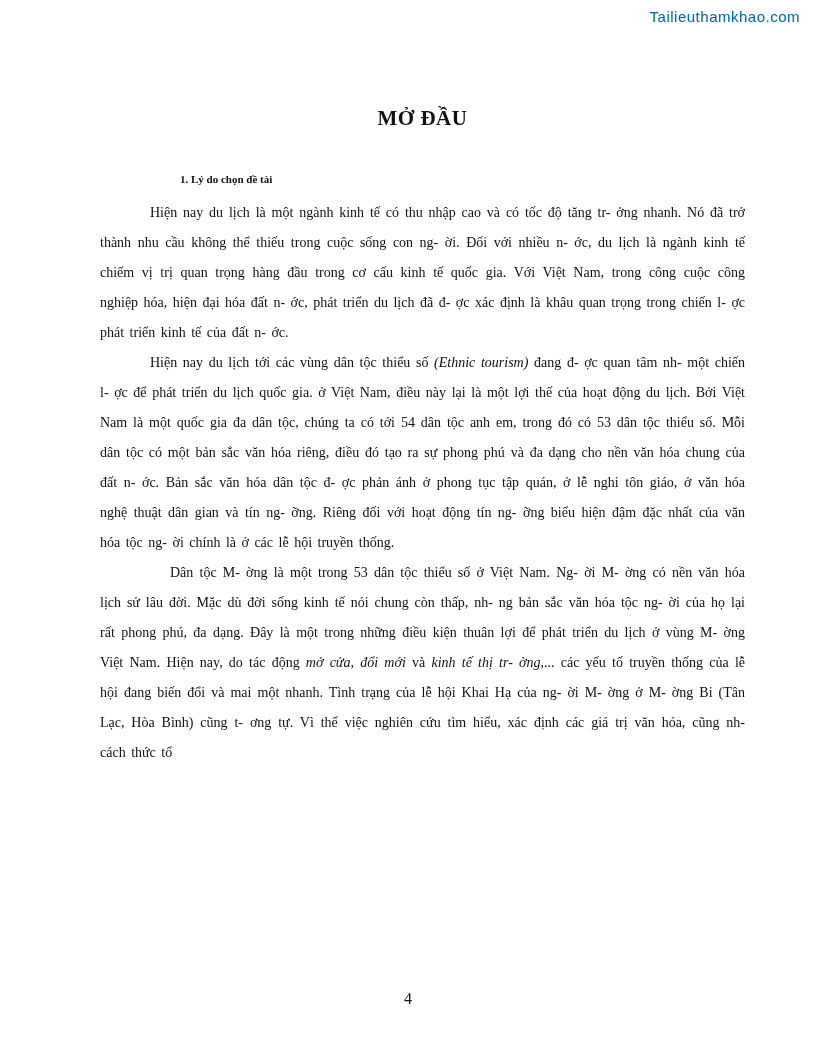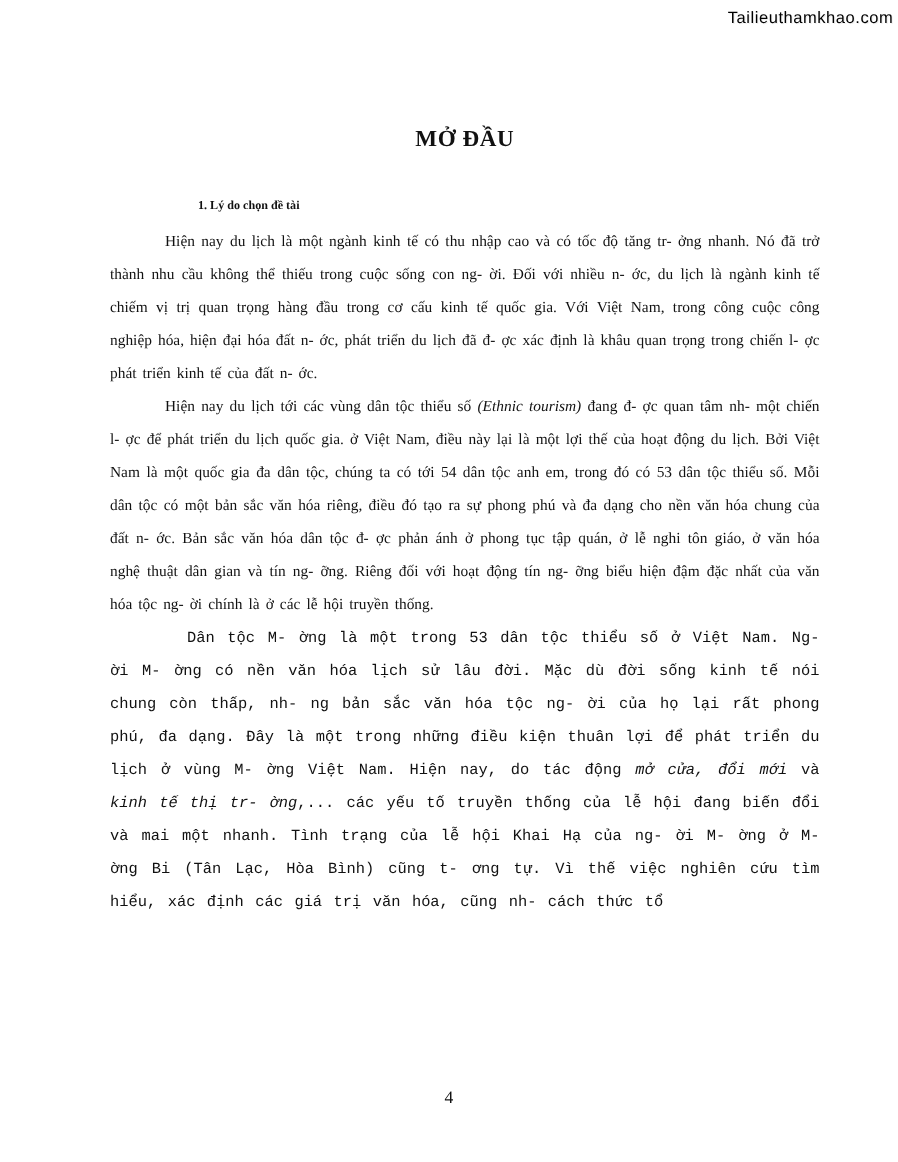--- a/index.html
+++ b/index.html
@@ -6,30 +6,30 @@
   body {
     width: 816px; height: 1056px;
     background: #ffffff;
     position: relative;
     overflow: hidden;
     font-family: "Liberation Serif", "DejaVu Serif", serif;
     color: #111111;
   }
   .watermark {
     position: absolute;
-    top: 8px; right: 4px;
+    top: 8px; right: 16px;
     font-family: "Liberation Sans", "DejaVu Sans", sans-serif;
     font-size: 15px;
-    color: #000000;
+    color: #0369a1;
     text-shadow: 1px 1px 0 #efefef;
     letter-spacing: 0.5px;
   }
   .content {
     position: absolute;
-    top: 8px; left: 0;
+    top: 0; left: 0;
     width: 816px;
     padding: 104px 71px 0 100px;
     box-sizing: border-box;
   }
   .doc-title {
     text-align: center;
     font-weight: bold;
     font-size: 21px;
     letter-spacing: 0.5px;
     margin: 0 0 0 0;
@@ -43,21 +43,21 @@
     line-height: 30px;
   }
   .para {
     font-size: 14px;
     line-height: 30px;
     text-align: justify;
     text-indent: 50px;
     word-spacing: 2px;
     margin: 0;
   }
-  .para.wide { text-indent: 70px; font-family: Liberation Mono, monospace; }
+  .para.wide { text-indent: 70px; }
   .seg-italic { font-style: italic; }
   .page-number {
     position: absolute;
     bottom: 48px;
     left: 0;
     width: 816px;
     text-align: center;
     font-size: 16px;
   }
 </style>

